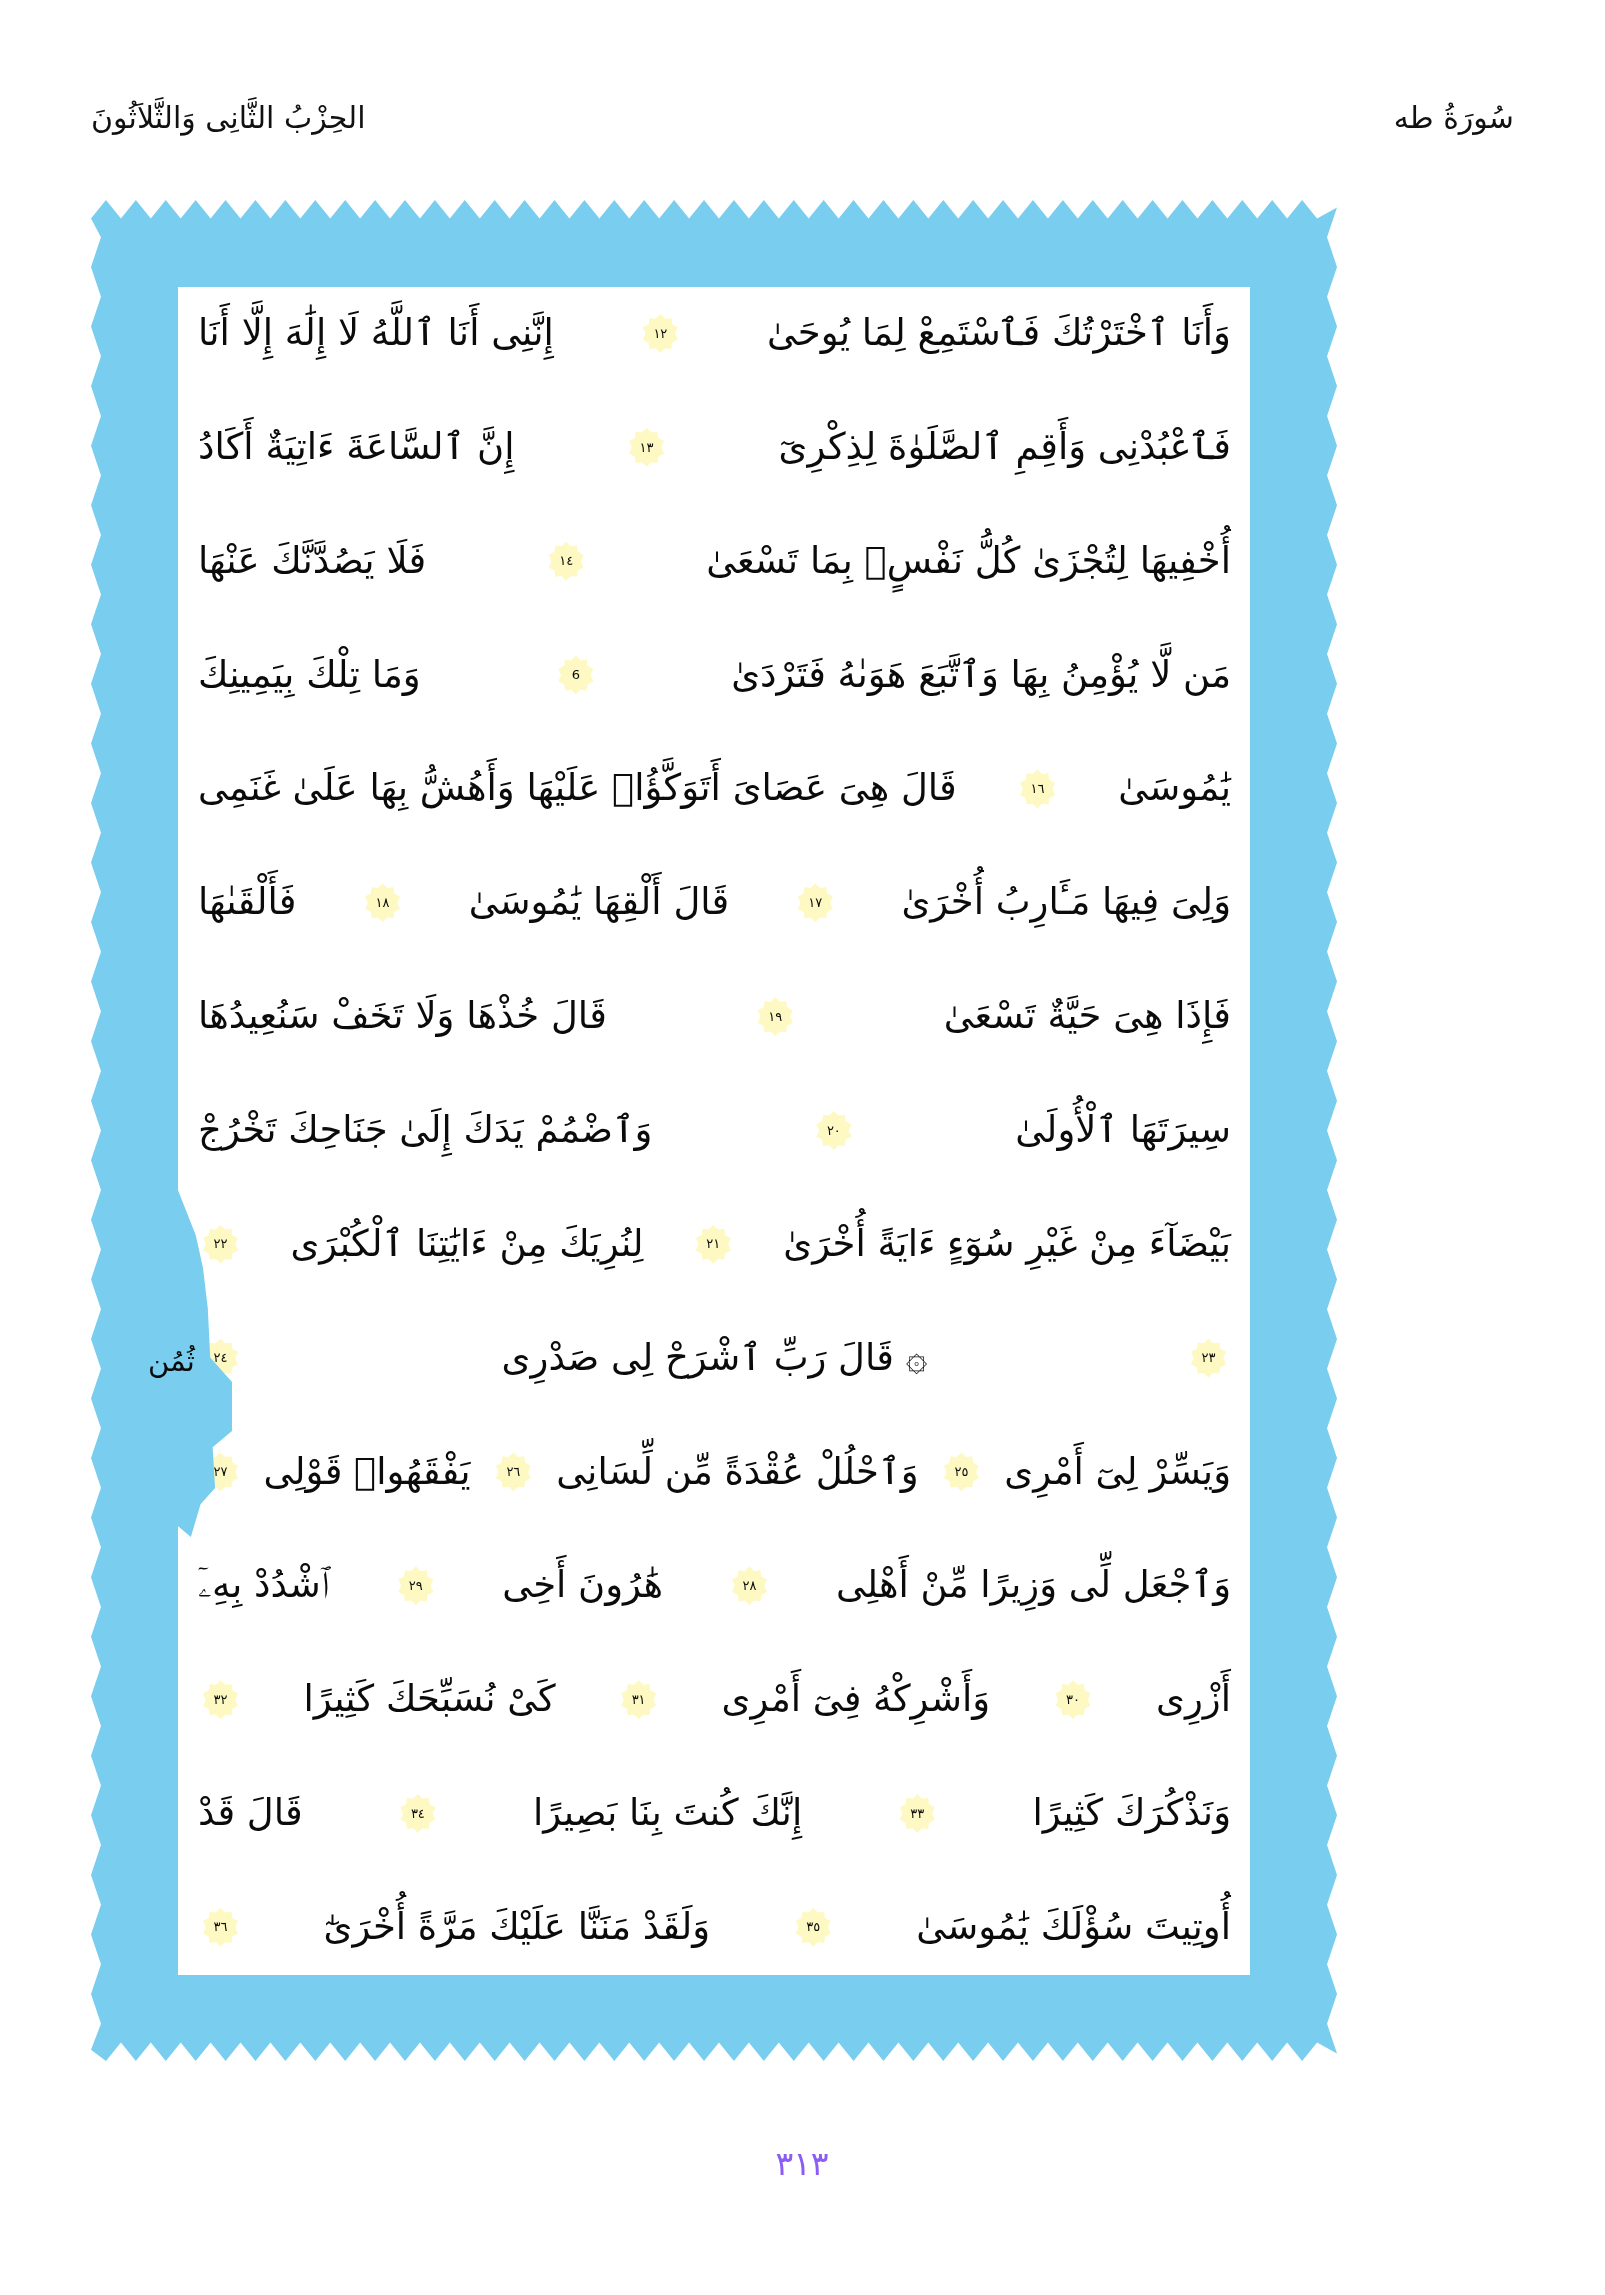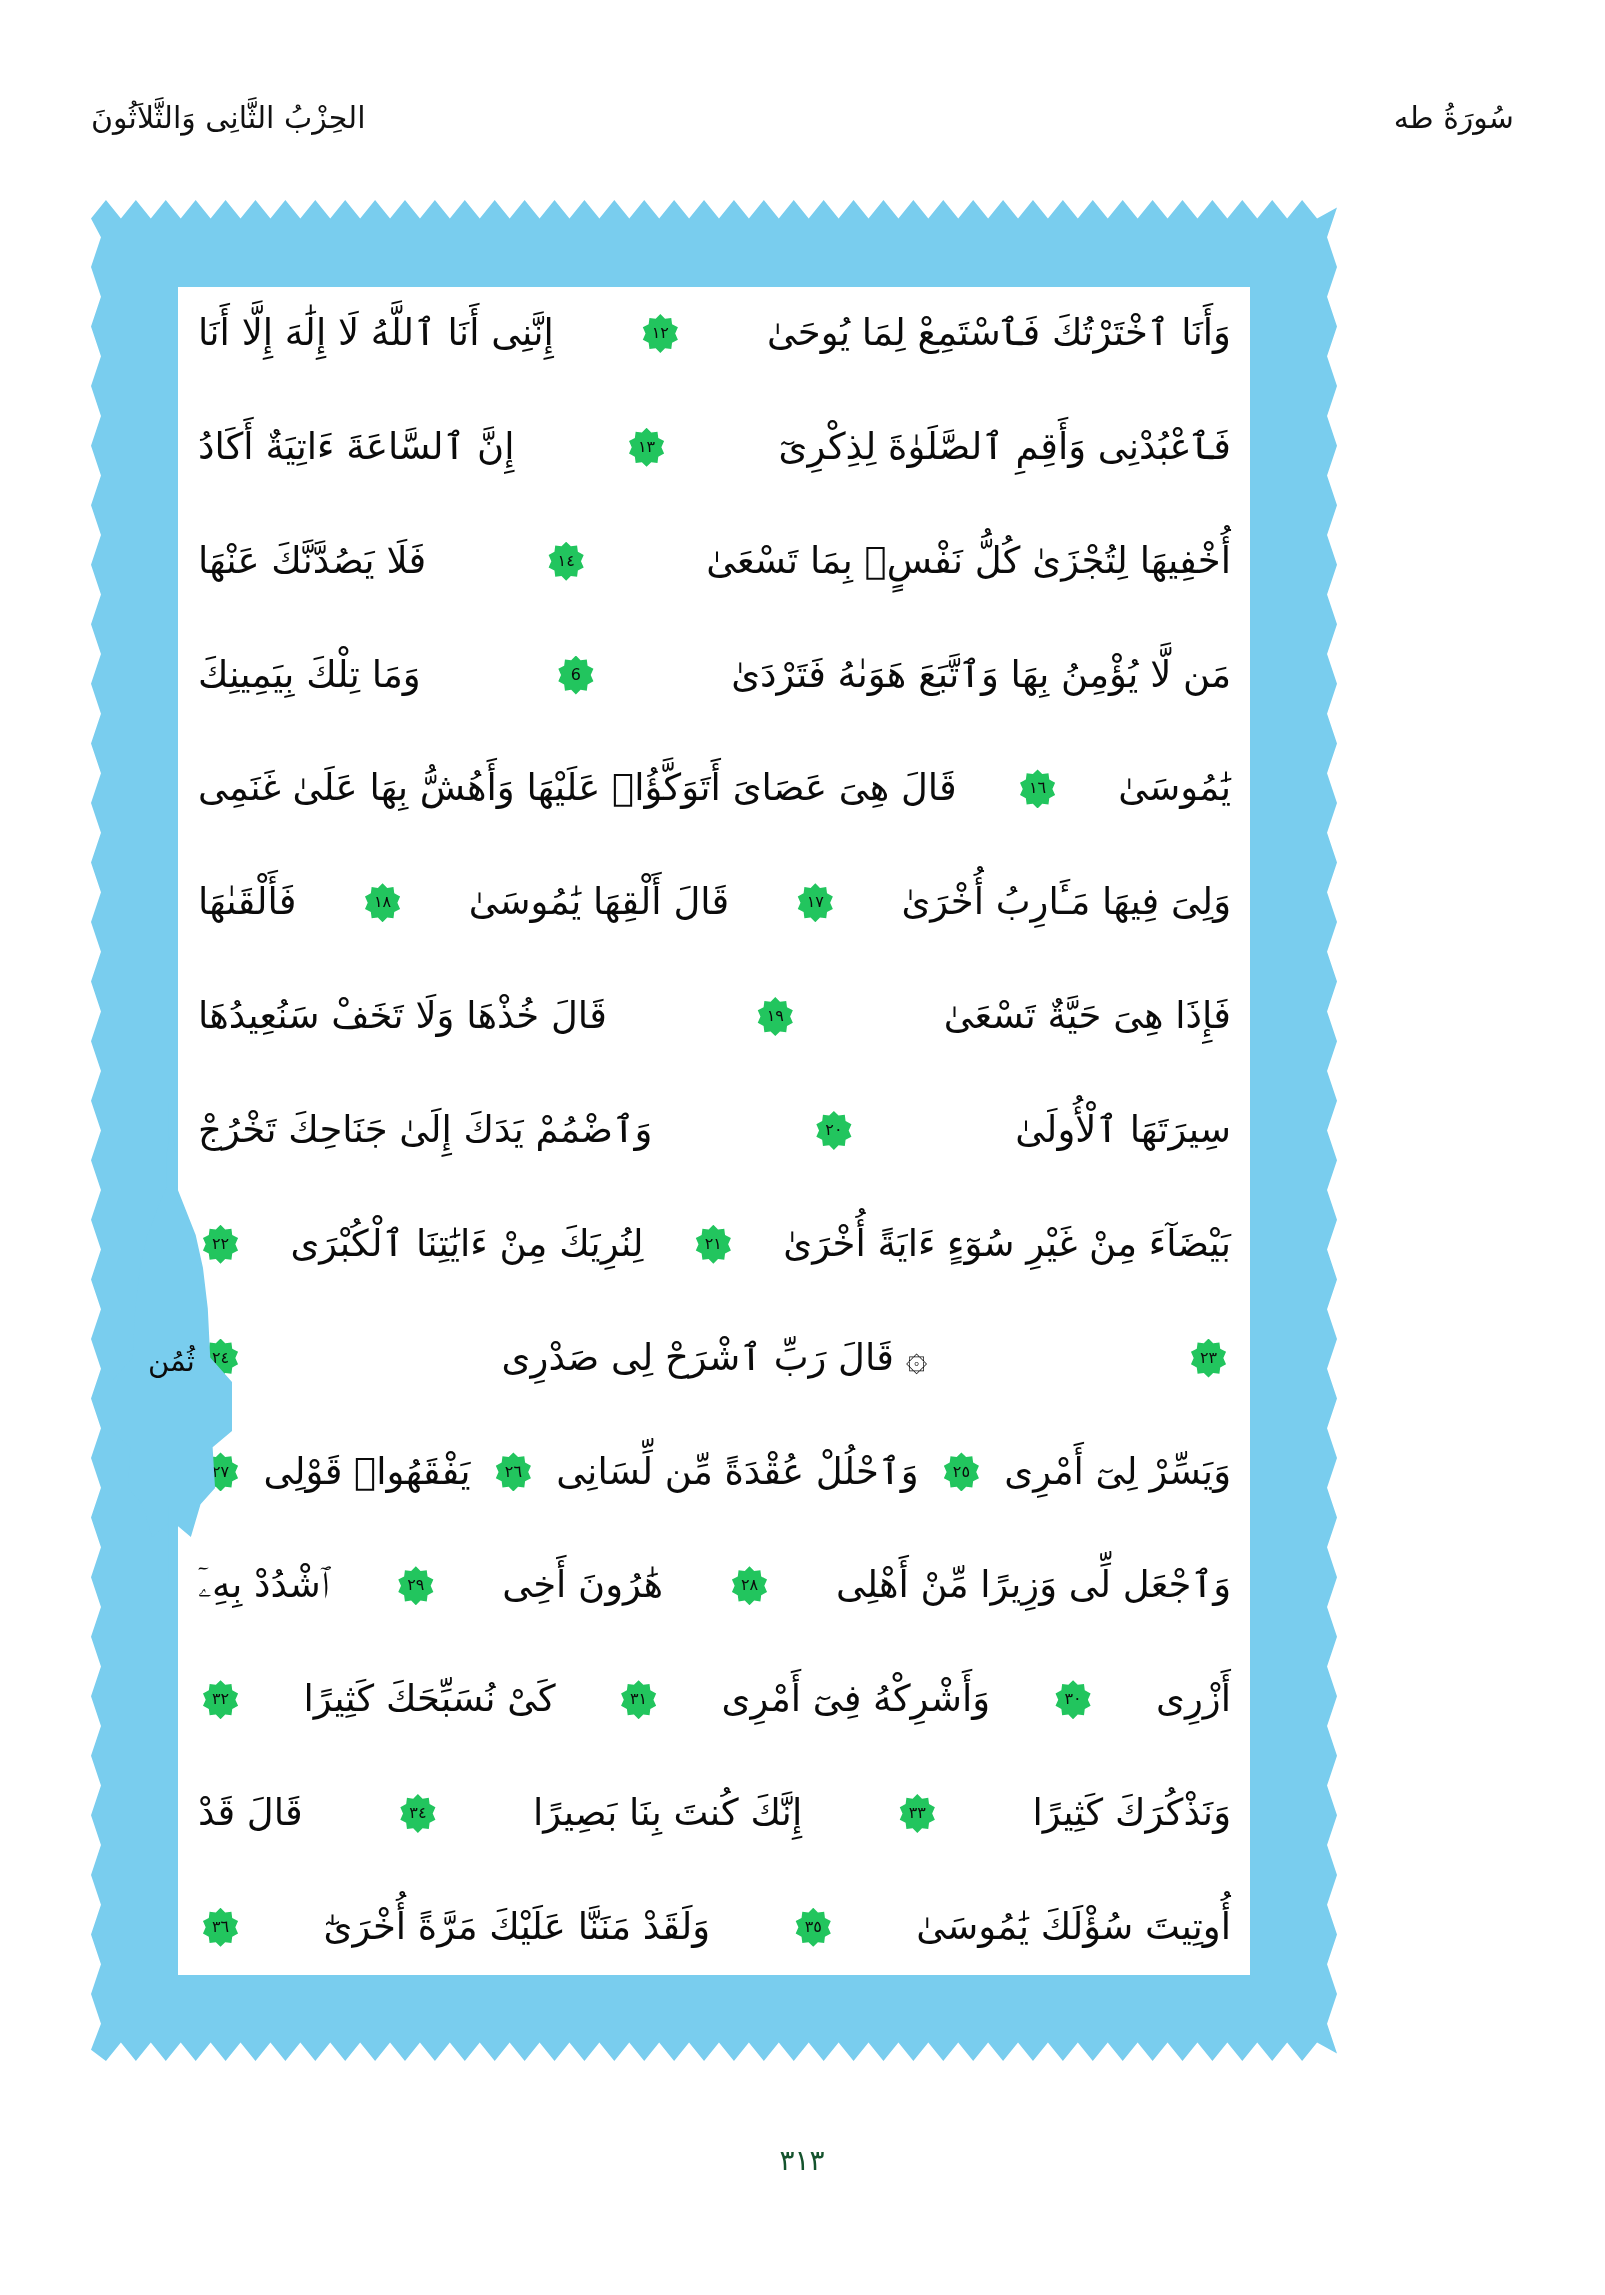--- a/index.html
+++ b/index.html
@@ -152,22 +152,22 @@
     display: inline-block;
   }
   .ayah-mark {
     display: inline-flex;
     align-items: center;
     justify-content: center;
     width: 39px;
     height: 39px;
     margin: 0 3px;
     color: #0b0b0b;
-    font-size: 16px;
-    background: #22c55e;
+    font-size: 13px;
+    background: #fef9c3;
     flex: 0 0 auto;
     clip-path: polygon(
       50% 0%, 62% 12%, 78% 10%, 80% 26%, 95% 34%, 88% 50%,
       95% 66%, 80% 74%, 78% 90%, 62% 88%, 50% 100%, 38% 88%,
       22% 90%, 20% 74%, 5% 66%, 12% 50%, 5% 34%, 20% 26%,
       22% 10%, 38% 12%
     );
   }
 
   
@@ -222,22 +222,22 @@
     margin-top: 28px;
   }
 
   
   .page-number {
     position: absolute;
     left: 0;
     right: 1px;
     top: 2144px;
     text-align: center;
-    font-size: 28px;
-    color: #14532d;
+    font-size: 33px;
+    color: #8b5cf6;
     direction: rtl;
     letter-spacing: 1.5px;
   }
 </style>
 </head>
 <body>
 
 <div class="page">
 
   <div class="header">

